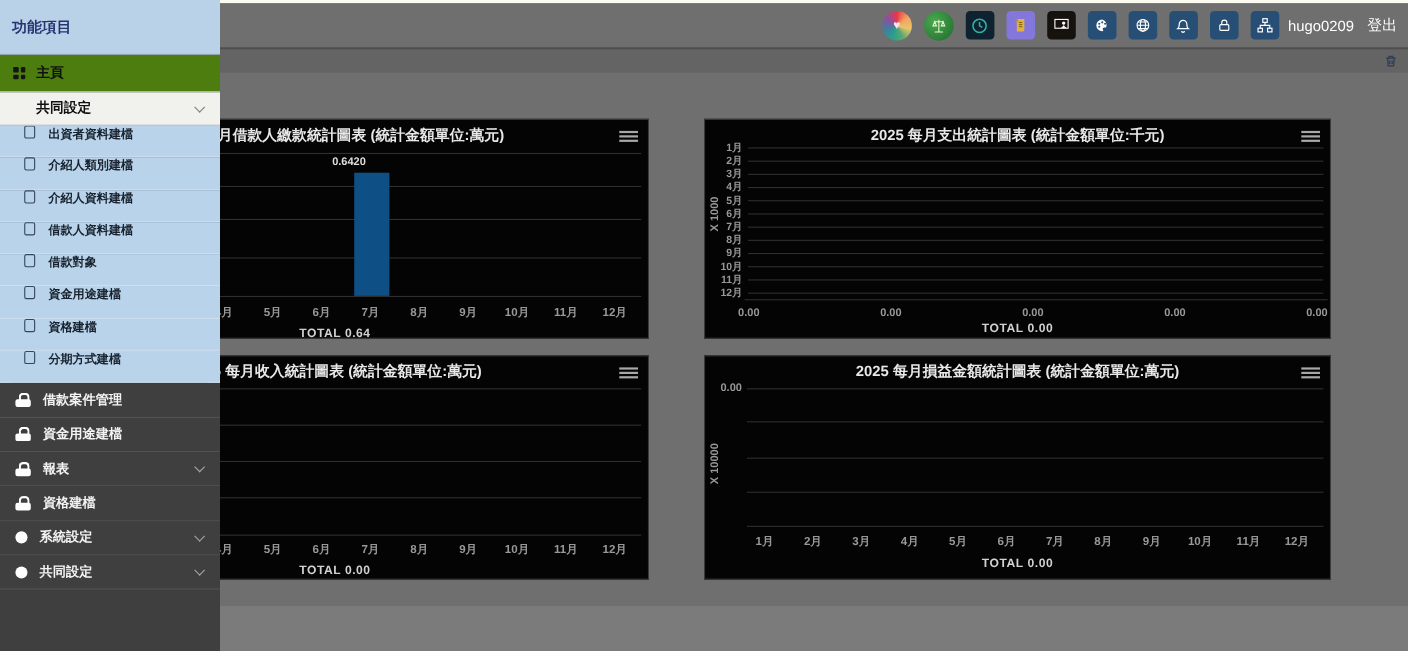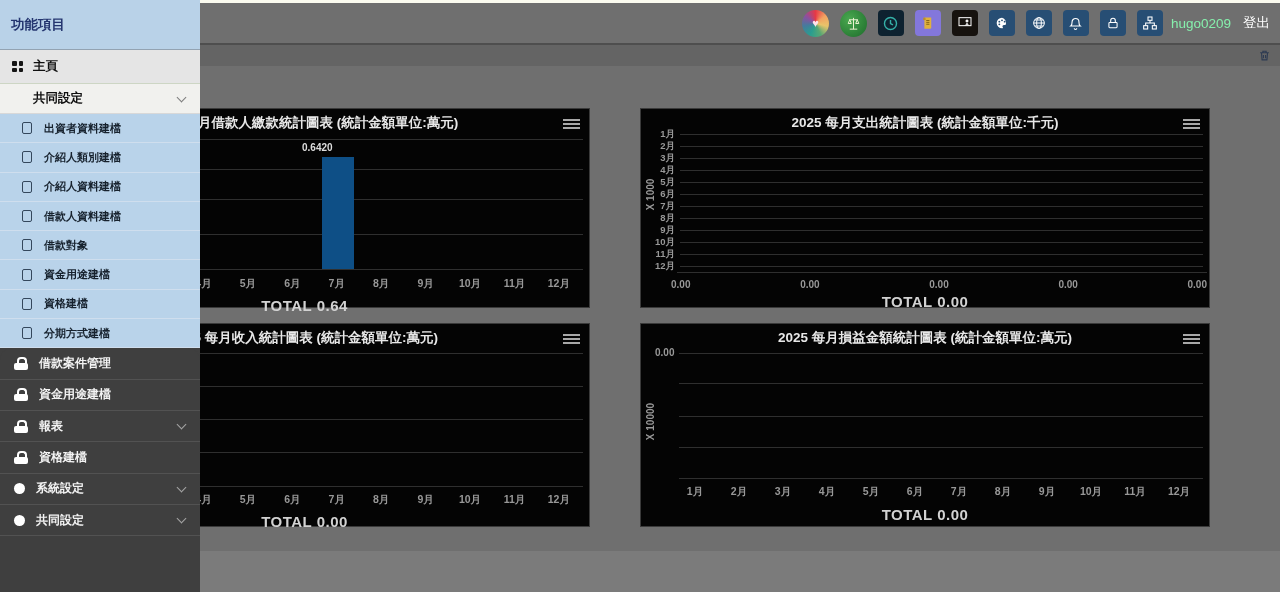--- a/index.html
+++ b/index.html
@@ -15,48 +15,48 @@
   .ic{width:26px;height:26px;border-radius:4px;display:flex;align-items:center;
       justify-content:center;flex:0 0 auto;cursor:pointer;}
   .ic.round{border-radius:50%;width:27px;height:27px;}
   .ic-pin{background:conic-gradient(#e63946,#f4a261,#e9c46a,#57a773,#2a9d8f,#457b9d,#8e4f9e,#e63946);position:relative;}
   .ic-pin span{color:#ffe3ec;font-size:11px;line-height:1;}
   .ic-green{background:radial-gradient(circle at 35% 35%,#49a84f,#1d6b2b);}
   .ic-clock{background:#0e2230;}
   .ic-scroll{background:#8377db;}
   .ic-present{background:#16120e;}
   .ic-blue{background:#274e74;}
-  #user-name{color:#86efac;font-size:13.5px;margin-left:8px;}
+  #user-name{color:#ffffff;font-size:13.5px;margin-left:8px;}
   #logout{color:#fff;font-size:13.5px;margin-left:12px;cursor:pointer;}
 
   #toolbar{position:absolute;top:45px;left:0;right:0;height:21px;background:#646464;z-index:5;
            display:flex;align-items:center;justify-content:flex-end;padding-right:9px;box-sizing:border-box;}
   #content{position:absolute;top:66px;left:0;right:0;height:485px;background:#6f6f6f;}
   #footer{position:absolute;bottom:0;left:0;right:0;height:41px;background:#7b7b7b;}
 
   
   #sidebar{position:absolute;left:0;top:0;width:200px;height:592px;z-index:20;
            background:#3f3f3f;display:flex;flex-direction:column;}
   .sb-header{height:49px;flex:0 0 49px;background:#b9d2e8;border-bottom:1px solid #93a3b2;
              display:flex;align-items:center;padding-left:11px;color:#24356f;
              font-weight:bold;font-size:13.5px;}
-  .sb-home{height:33px;flex:0 0 33px;background:#e5e5e5;border-bottom:1px solid #cdd6c4;
+  .sb-home{height:33px;flex:0 0 33px;background:#4d7c0f;border-bottom:1px solid #cdd6c4;
            display:flex;align-items:center;padding-left:12px;gap:10px;
            font-weight:bold;font-size:12.5px;color:#101010;cursor:pointer;}
   .gicon{width:11px;height:11px;display:grid;grid-template-columns:1fr 1fr;gap:2px;}
   .gicon b{background:#151515;border-radius:1px;}
   .sb-group{height:29px;flex:0 0 29px;background:#f1f1ee;border-bottom:1px solid #d8d8d8;
             display:flex;align-items:center;padding-left:33px;font-weight:bold;
             font-size:12.5px;color:#101010;position:relative;cursor:pointer;}
   .chev{position:absolute;right:15px;top:50%;width:6px;height:6px;margin-top:-5px;
         border-right:1.7px solid #7d7d7d;border-bottom:1.7px solid #7d7d7d;
         transform:rotate(45deg);}
   .chev.dark{border-color:#a5a5a5;}
   .sb-sub{height:29.3px;flex:0 0 29.3px;background:#b9d3ea;border-bottom:1px solid #cfdeee;
-          display:flex;align-items:center;padding-left:22px;gap:12px;font-weight:bold;
+          display:flex;align-items:flex-start;padding-left:22px;gap:12px;font-weight:bold;
           font-size:11px;color:#17222e;box-sizing:border-box;cursor:pointer;}
   .sq{width:8px;height:10px;border:1.5px solid #34475c;border-radius:2px;flex:0 0 auto;}
   .sb-dark{height:31.3px;flex:0 0 31.3px;background:#3f3f3f;border-bottom:1px solid #525252;
            display:flex;align-items:center;padding-left:14px;gap:11px;font-weight:bold;
            font-size:12px;color:#f3f3f3;position:relative;box-sizing:border-box;cursor:pointer;}
   .lk{width:14px;height:13px;position:relative;flex:0 0 auto;}
   .lk:before{content:'';position:absolute;top:0;left:3px;width:6px;height:6px;
              border:2px solid #fff;border-bottom:none;border-radius:4px 4px 0 0;}
   .lk:after{content:'';position:absolute;bottom:0;left:0;width:14px;height:7px;
             background:#fff;border-radius:2px;}
@@ -69,21 +69,21 @@
   #p3{left:19px;top:323px;width:571px;height:204px;}
   #p4{left:640px;top:323px;width:570px;height:204px;}
   .p-title{position:absolute;top:5px;left:0;right:0;text-align:center;color:#e8e8e8;
            font-weight:bold;font-size:13.5px;white-space:nowrap;overflow:hidden;}
   .burger{position:absolute;top:8px;right:9px;width:17px;cursor:pointer;}
   .burger i{display:block;height:2px;background:#a8a8a8;margin:2px 0;}
   .gl{position:absolute;left:28px;right:6px;height:1px;background:#2f2f2f;}
   .xrow{position:absolute;left:28px;right:8px;display:flex;}
   .xrow span{flex:1;text-align:center;font-size:10.5px;font-weight:bold;color:#989898;}
   .ptotal{position:absolute;left:0;right:0;text-align:center;font-weight:bold;
-          font-size:15px;color:#d2d2d2;letter-spacing:.5px;}
+          font-size:11px;color:#d2d2d2;letter-spacing:.5px;}
   .bar{position:absolute;left:302px;top:48px;width:32px;height:112px;background:#0e4f86;}
   .bar-label{position:absolute;left:282px;top:33px;width:72px;text-align:left;
              font-size:10px;font-weight:bold;color:#dedede;}
   .ylab{position:absolute;left:-14px;top:50%;width:46px;text-align:center;
         font-size:10px;font-weight:bold;color:#989898;
         transform:rotate(-90deg);transform-origin:center;}
   #hrows{position:absolute;left:8px;right:6px;top:20px;height:142px;
          display:flex;flex-direction:column;justify-content:space-between;}
   .hrow{display:flex;align-items:center;height:10px;}
   .hrow .ml{width:26px;text-align:right;font-size:9.5px;font-weight:bold;

